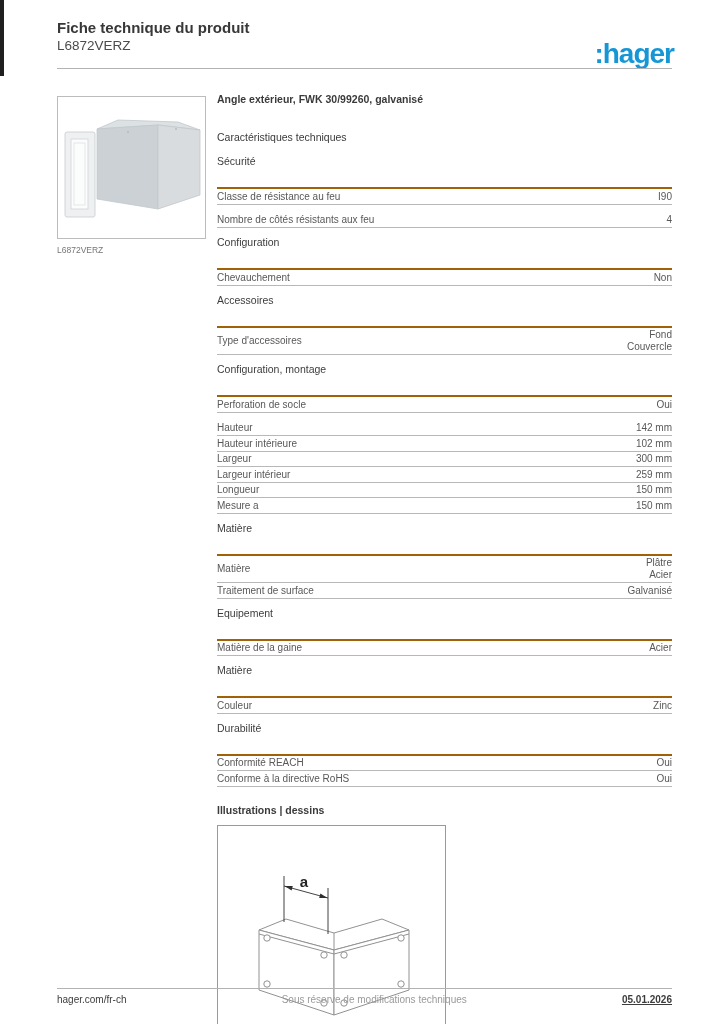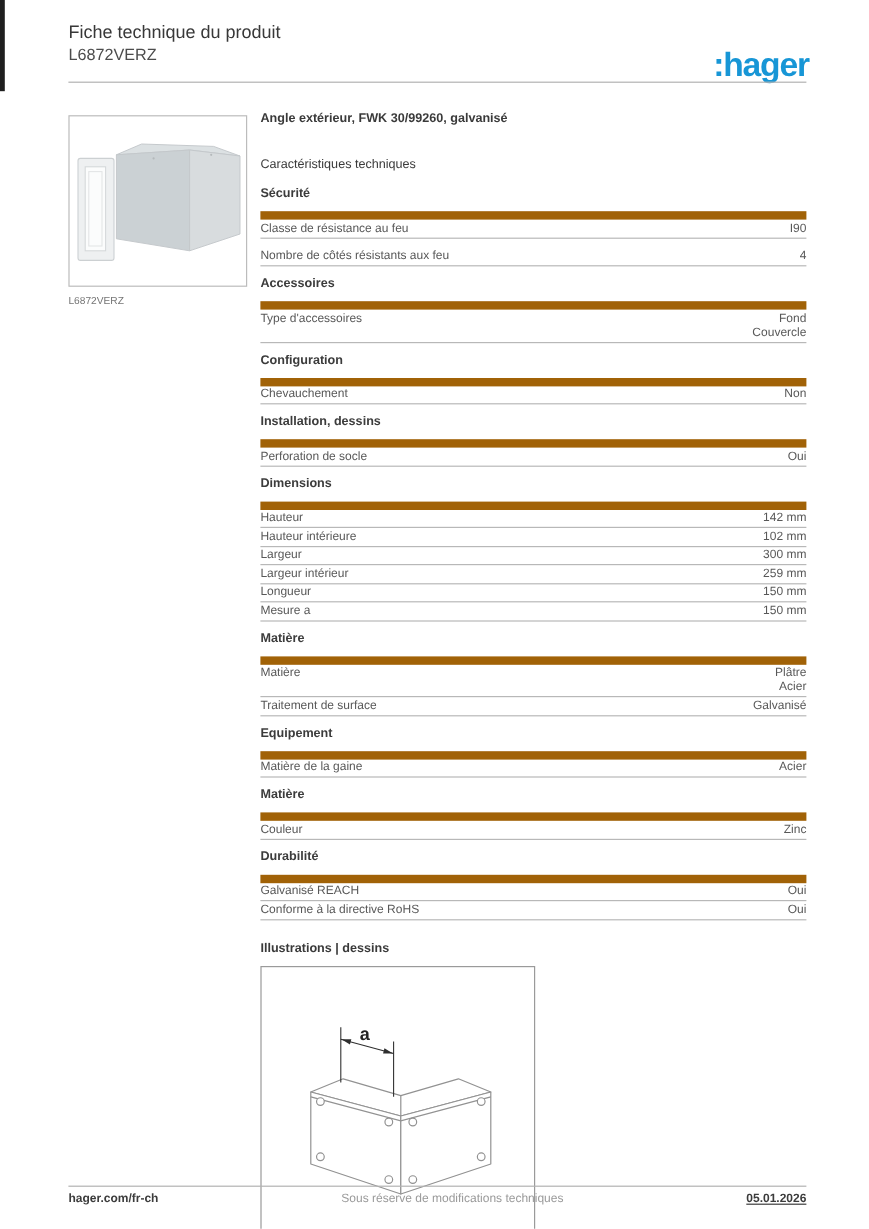--- a/index.html
+++ b/index.html
@@ -2,43 +2,43 @@
 <html><head>
 <meta charset="utf-8">
 <style>
   html,body{margin:0;padding:0;}
   body{
     width:724px;height:1024px;position:relative;background:#ffffff;
     font-family:"Liberation Sans", sans-serif;color:#3c3c3c;overflow:hidden;
   }
   .corner-mark{position:absolute;left:0;top:0;width:4px;height:76px;background:#1f1f1f;}
   
-  .doc-title{position:absolute;left:57px;top:19px;font-size:15px;font-weight:400;color:#383838;}
+  .doc-title{position:absolute;left:57px;top:19px;font-size:15px;font-weight:700;color:#383838;}
   .doc-code{position:absolute;left:57px;top:38px;font-size:13.5px;color:#4c4c4c;}
   .logo{position:absolute;right:50px;top:38px;font-size:28px;font-weight:700;letter-spacing:-1px;color:#1796d6;}
   .header-rule{position:absolute;left:57px;right:52px;top:68px;height:1px;background:#b2b2b2;}
   
   .image-box{position:absolute;left:57px;top:96px;width:147px;height:141px;border:1px solid #bcbcbc;background:#fff;}
   .image-caption{position:absolute;left:57px;top:245px;font-size:8.5px;color:#757575;}
   
   .main-col{position:absolute;left:217px;top:93px;width:455px;}
   .product-name{font-size:10.5px;font-weight:700;color:#3a3a3a;}
   .char-title{font-size:10.5px;font-weight:400;color:#3a3a3a;margin-top:26px;}
   .sections{margin-top:12px;}
   .section{margin-bottom:8px;}
-  .section-title{font-size:10.5px;font-weight:700;color:#3c3c3c;padding-bottom:9px;border-bottom:7px solid #a16207;line-height:12px;}
-  .spec-row{display:flex;justify-content:space-between;align-items:flex-start;gap:12px;
+  .section-title{font-size:10.5px;font-weight:400;color:#3c3c3c;padding-bottom:20px;border-bottom:2px solid #a16207;line-height:12px;}
+  .spec-row{display:flex;justify-content:space-between;align-items:center;gap:12px;
     padding:1.5px 0 1px;border-bottom:1px solid #b8b8b8;font-size:10px;color:#585858;line-height:12px;}
   .spec-row .value{text-align:right;white-space:pre-line;flex-shrink:0;}
   .illus-title{font-size:10.5px;font-weight:700;color:#3a3a3a;margin-top:17px;}
   .drawing-box{margin-top:9px;width:227px;height:225px;border:1px solid #9a9a9a;background:#fff;}
   
   .footer-rule{position:absolute;left:57px;right:52px;top:988px;height:1px;background:#b2b2b2;}
   .footer-row{position:absolute;left:57px;right:52px;top:994px;display:flex;justify-content:space-between;align-items:baseline;font-size:10px;}
-  .f-left{font-weight:700;color:#3c3c3c;}
+  .f-left{font-weight:400;color:#3c3c3c;}
   .f-center{color:#9a9a9a;}
   .f-right{font-weight:700;color:#3c3c3c;text-decoration:underline;}
 </style>
 </head>
 <body>
 
 <div class="page">
 
   <div class="corner-mark"></div>
 
@@ -78,43 +78,42 @@
             <span class="value">I90</span>
           </div>
         </div>
         <div class="section">
           <div class="spec-row">
             <span class="label">Nombre de côtés résistants aux feu</span>
             <span class="value">4</span>
           </div>
         </div>
         <div class="section">
+          <div class="section-title">Configuration</div>
+          <div class="spec-row">
+            <span class="label">Chevauchement</span>
+            <span class="value">Non</span>
+          </div>
+        </div>
+        <div class="section">
           <div class="section-title">Accessoires</div>
           <div class="spec-row">
             <span class="label">Type d'accessoires</span>
             <span class="value">Fond
 Couvercle</span>
           </div>
         </div>
         <div class="section">
-          <div class="section-title">Configuration</div>
-          <div class="spec-row">
-            <span class="label">Chevauchement</span>
-            <span class="value">Non</span>
-          </div>
-        </div>
-        <div class="section">
-          <div class="section-title">Installation, dessins</div>
+          <div class="section-title">Configuration, montage</div>
           <div class="spec-row">
             <span class="label">Perforation de socle</span>
             <span class="value">Oui</span>
           </div>
         </div>
         <div class="section">
-          <div class="section-title">Dimensions</div>
           <div class="spec-row">
             <span class="label">Hauteur</span>
             <span class="value">142 mm</span>
           </div>
           <div class="spec-row">
             <span class="label">Hauteur intérieure</span>
             <span class="value">102 mm</span>
           </div>
           <div class="spec-row">
             <span class="label">Largeur</span>
@@ -155,21 +154,21 @@
         <div class="section">
           <div class="section-title">Matière</div>
           <div class="spec-row">
             <span class="label">Couleur</span>
             <span class="value">Zinc</span>
           </div>
         </div>
         <div class="section">
           <div class="section-title">Durabilité</div>
           <div class="spec-row">
-            <span class="label">Galvanisé REACH</span>
+            <span class="label">Conformité REACH</span>
             <span class="value">Oui</span>
           </div>
           <div class="spec-row">
             <span class="label">Conforme à la directive RoHS</span>
             <span class="value">Oui</span>
           </div>
         </div>
       </div>
 
     <div class="illus-title">Illustrations | dessins</div>

